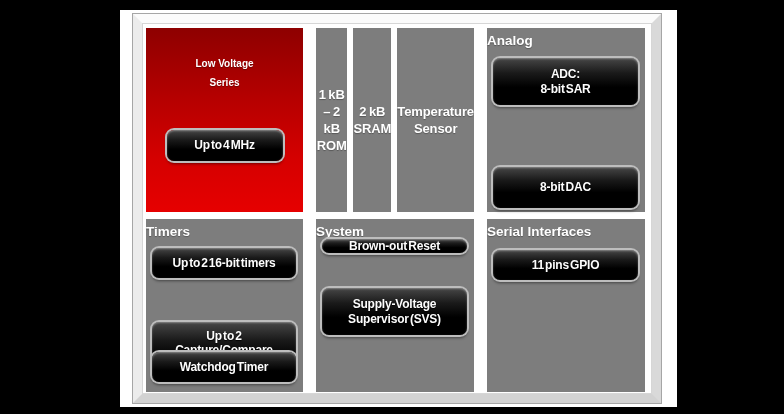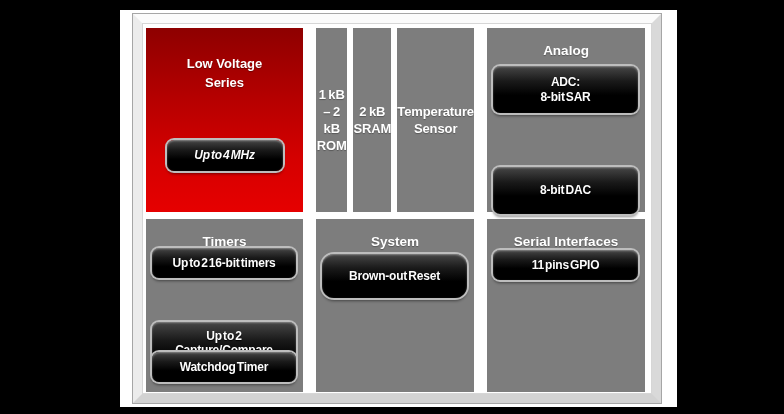--- a/index.html
+++ b/index.html
@@ -22,46 +22,46 @@
     column-gap:13px;row-gap:7px;
     padding:5px 7px 2px 4px;
   }
   .panel{position:relative;box-sizing:border-box;}
   .panel.gray{background:#7d7d7d;}
   .panel.red{
     background:linear-gradient(180deg,#8e0000 0%,#b50000 38%,#d40000 70%,#e60000 100%);
   }
   .red-title{
     position:absolute;top:26px;left:0;right:0;text-align:center;
-    font-size:13px;line-height:19px;white-space:pre-line;
+    font-size:10px;line-height:19px;white-space:pre-line;
     text-shadow:0 1px 1px rgba(0,0,0,.35);
   }
   .phead{
-    text-align:center;padding-top:15px;font-size:13.5px;line-height:16px;
+    text-align:left;padding-top:5px;font-size:13.5px;line-height:16px;
     text-shadow:0 1px 1px rgba(0,0,0,.3);
   }
   .memcol{display:flex;flex-direction:row;gap:6px;}
   .gblock{
     flex:1 1 0;background:#7d7d7d;display:flex;align-items:center;justify-content:center;
     text-align:center;font-size:13px;line-height:17px;white-space:pre-line;
     word-spacing:-1px;letter-spacing:-0.1px;text-shadow:0 1px 1px rgba(0,0,0,.3);
   }
   .btn3d{
     position:absolute;left:6px;right:7px;box-sizing:border-box;
     display:flex;align-items:center;justify-content:center;
     background:linear-gradient(180deg,#474747 0%,#1a1a1a 32%,#000 62%,#000 100%);
     border-radius:7px;
     box-shadow:0 0 0 2px #bdbdbd, 0 3px 3px rgba(0,0,0,.45), inset 0 1px 2px rgba(255,255,255,.35);
     font-size:12px;line-height:14.5px;text-align:center;white-space:pre-line;
     word-spacing:-2px;letter-spacing:-0.2px;color:#fdfdfd;
     text-shadow:0 1px 1px rgba(0,0,0,.9);
   }
   .btn3d.clock{
     left:50%;right:auto;transform:translateX(-50%);
-    top:112px;width:116px;height:31px;font-style:italic;
+    top:102px;width:116px;height:31px;
   }
 </style>
 </head>
 <body>
 
 <div class="stage">
   <div class="slide">
     <div class="frame">
       <div class="grid">
 
@@ -75,37 +75,39 @@
           <div class="gblock">1 kB – 2 kB
 ROM</div>
           <div class="gblock">2 kB
 SRAM</div>
           <div class="gblock">Temperature
 Sensor</div>
         </div>
 
         <div class="panel gray">
           <div class="phead">Analog</div>
-          <div class="btn3d" style="top:30px;height:47px;margin-top:8px;">ADC:
+          <div class="btn3d" style="top:30px;height:47px;">ADC:
 8-bit SAR</div>
-          <div class="btn3d" style="top:139px;height:47px;">8-bit DAC</div>
+          <div class="btn3d" style="top:139px;height:41px;">8-bit DAC</div>
         </div>
 
         <div class="panel gray">
           <div class="phead">Timers</div>
           <div class="btn3d" style="top:29px;height:30px;">Up to 2 16-bit timers</div>
           <div class="btn3d" style="top:69px;height:57px;margin-top:34px;">Up to 2
 Capture/Compare
 Registers each</div>
           <div class="btn3d" style="top:133px;height:30px;">Watchdog Timer</div>
         </div>
 
         <div class="panel gray">
           <div class="phead">System</div>
-          <div class="btn3d" style="top:35px;height:44px;border-radius:12px;">Brown-out Reset</div>
+          <div class="btn3d" style="top:20px;height:14px;">Brown-out Reset</div>
+          <div class="btn3d" style="top:69px;height:47px;">Supply-Voltage
+Supervisor (SVS)</div>
         </div>
 
         <div class="panel gray">
           <div class="phead">Serial Interfaces</div>
           <div class="btn3d" style="top:31px;height:30px;">11 pins GPIO</div>
         </div>
 
       </div>
     </div>
   </div>

